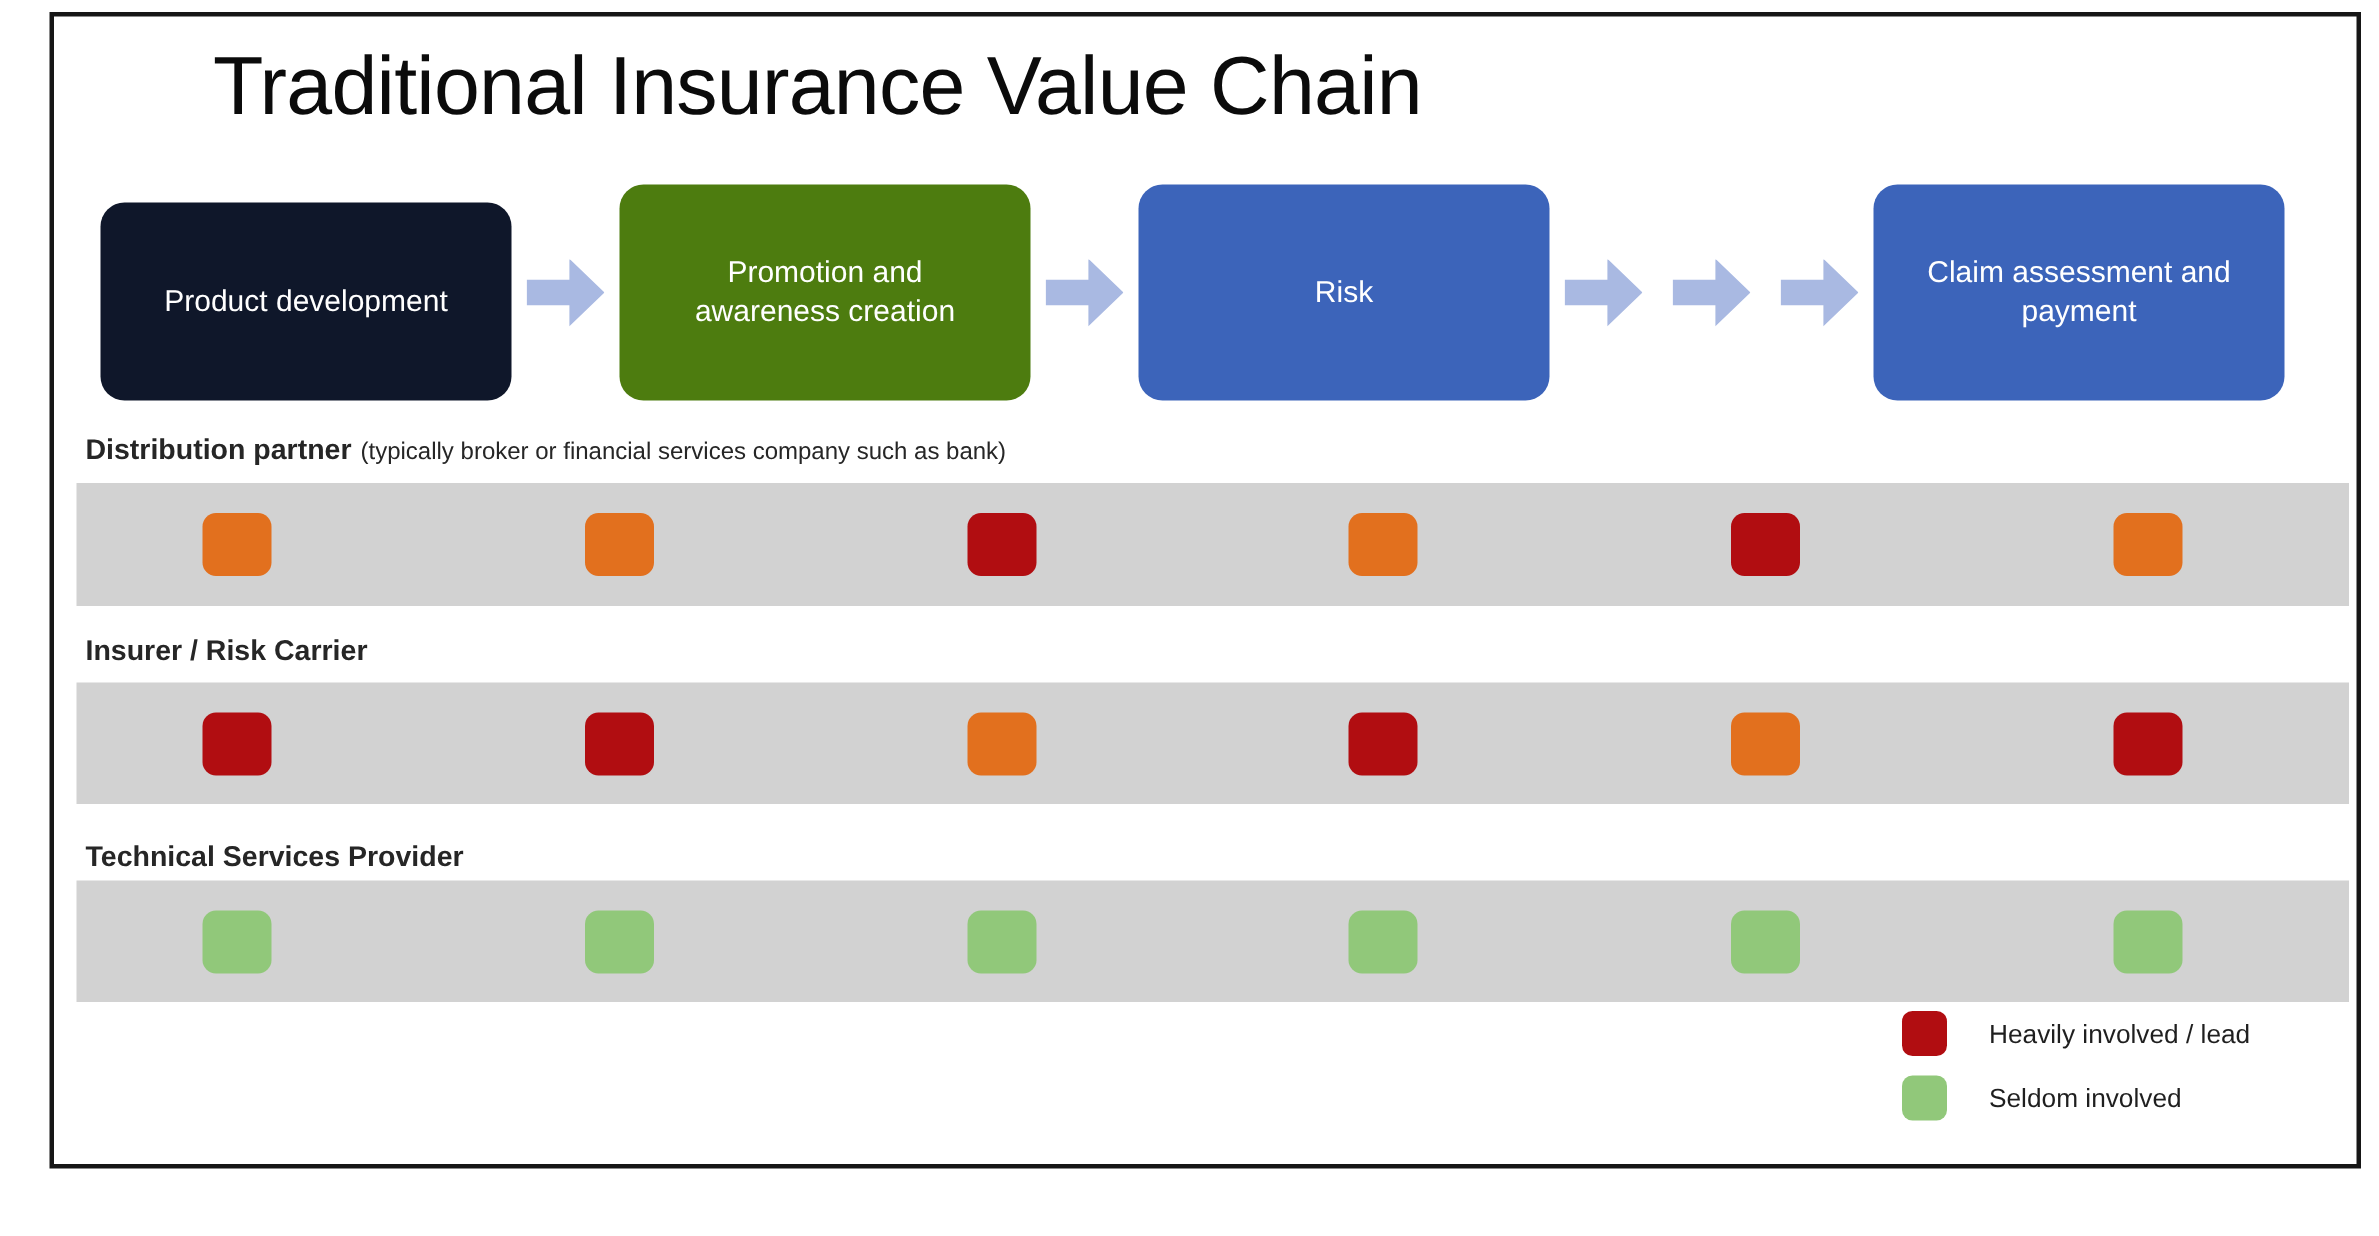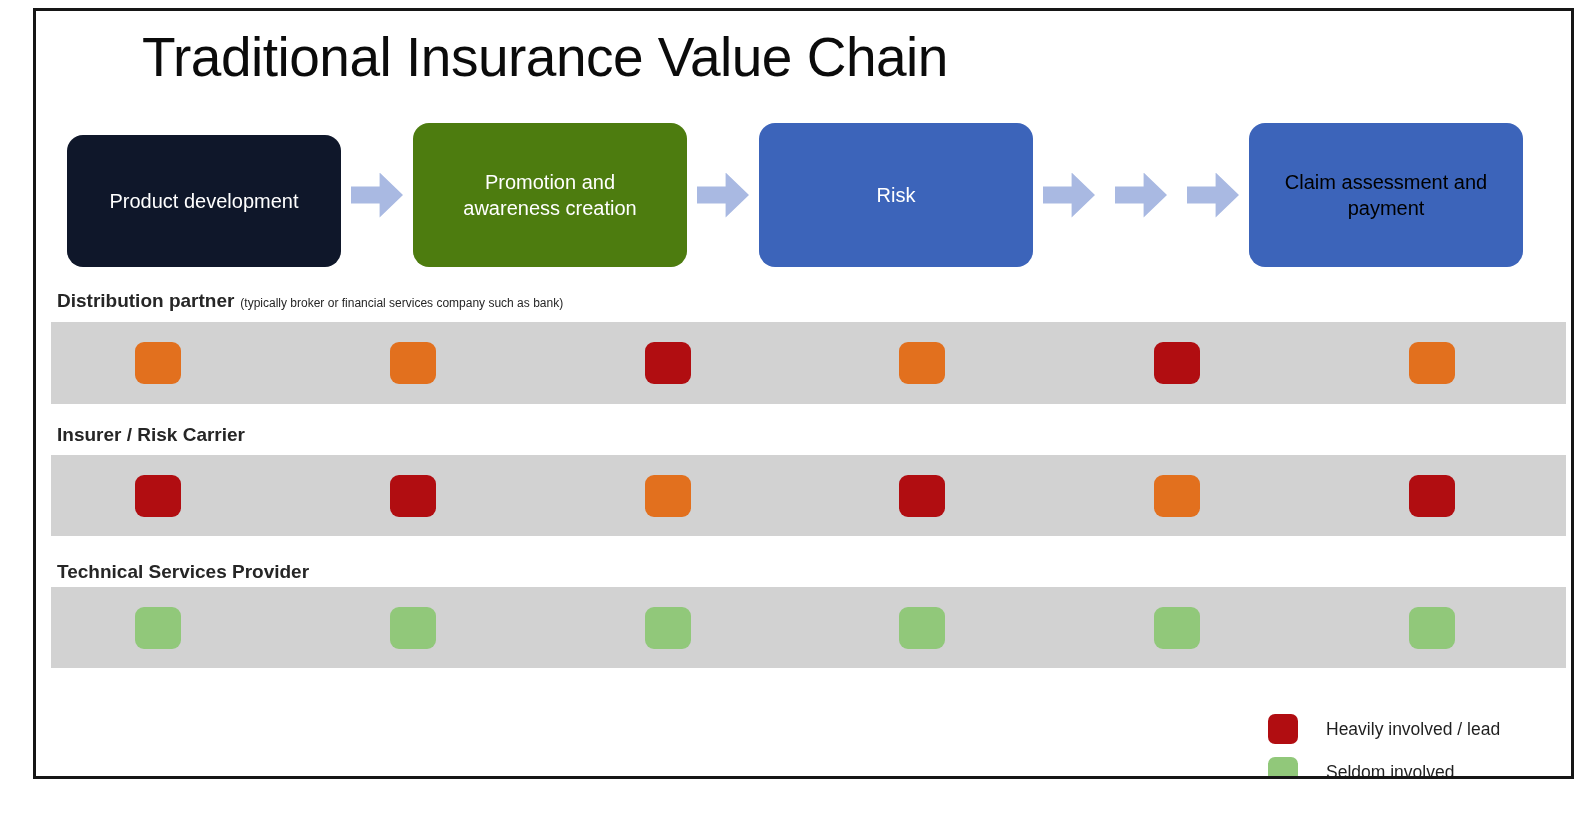--- a/index.html
+++ b/index.html
@@ -69,21 +69,21 @@
   }
   
   .row-label {
     position: absolute;
     left: 21px;
     font-size: 19px;
     color: #262626;
     white-space: nowrap;
   }
   .lbl-bold { font-weight: 700; }
-  .lbl-note { font-weight: 400; font-size: 12px; margin-left: 6px; }
+  .lbl-note { font-weight: 400; font-size: 16px; margin-left: 6px; }
   .lbl-note:empty { display: none; }
   .band {
     position: absolute;
     left: 15px;
     right: 5px;
   }
   .band-inner {
     height: 100%;
     margin-left: 16px;
     margin-right: 43px;
@@ -94,21 +94,21 @@
   .gap-cell { width: 72px; flex: 0 0 72px; }
   .sq {
     width: 46px;
     height: 42px;
     border-radius: 9px;
   }
   
   .legend {
     position: absolute;
     left: 1232px;
-    top: 703px;
+    top: 663px;
   }
   .legend-item {
     display: flex;
     align-items: center;
     height: 30px;
     margin-bottom: 13px;
   }
   .legend-swatch {
     width: 30px;
     height: 30px;
@@ -148,21 +148,21 @@
     <div class="arrow-cell">
         <div class="arrow-shape" style="background: rgb(169, 185, 226);"></div>
       </div>
     <div class="arrow-cell">
         <div class="arrow-shape" style="background: rgb(169, 185, 226);"></div>
       </div>
     <div class="arrow-cell">
         <div class="arrow-shape" style="background: rgb(169, 185, 226);"></div>
       </div>
     <div class="stage-cell">
-        <div class="stage-box" style="background: rgb(60, 100, 186); color: #000000;">Claim assessment and payment</div>
+        <div class="stage-box" style="background: rgb(60, 100, 186); color: #ffffff;">Claim assessment and payment</div>
       </div>
   </div>
 
   <div class="row-label" style="top:279px">
     <span class="lbl-bold">Distribution partner</span><span class="lbl-note">(typically broker or financial services company such as bank)</span>
   </div>
   <div class="band" style="top: 311px; height: 82px; background: rgb(210, 210, 210);">
     <div class="band-inner">
       <div class="sq-cell">
           <div class="sq" style="background: rgb(226, 112, 30);"></div>

